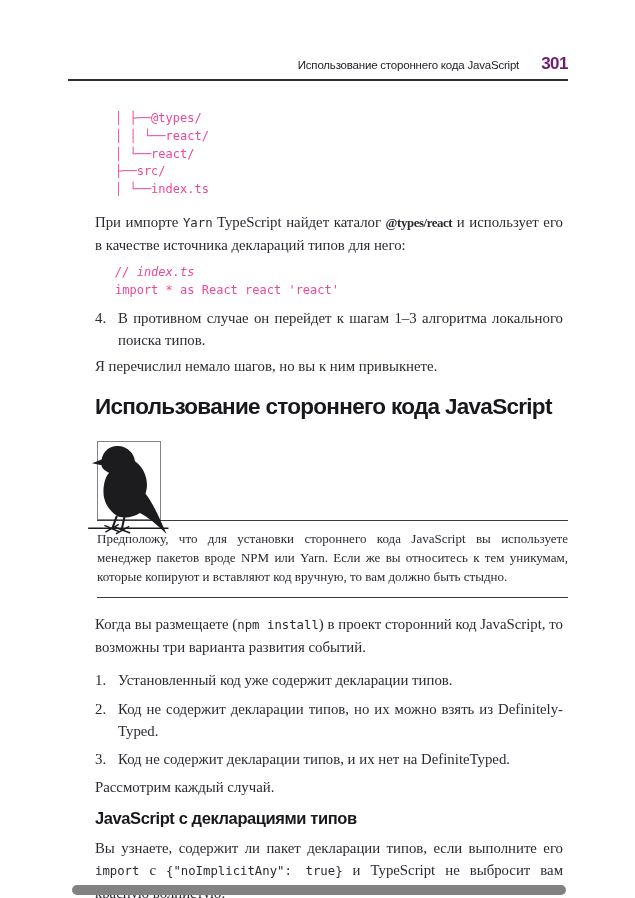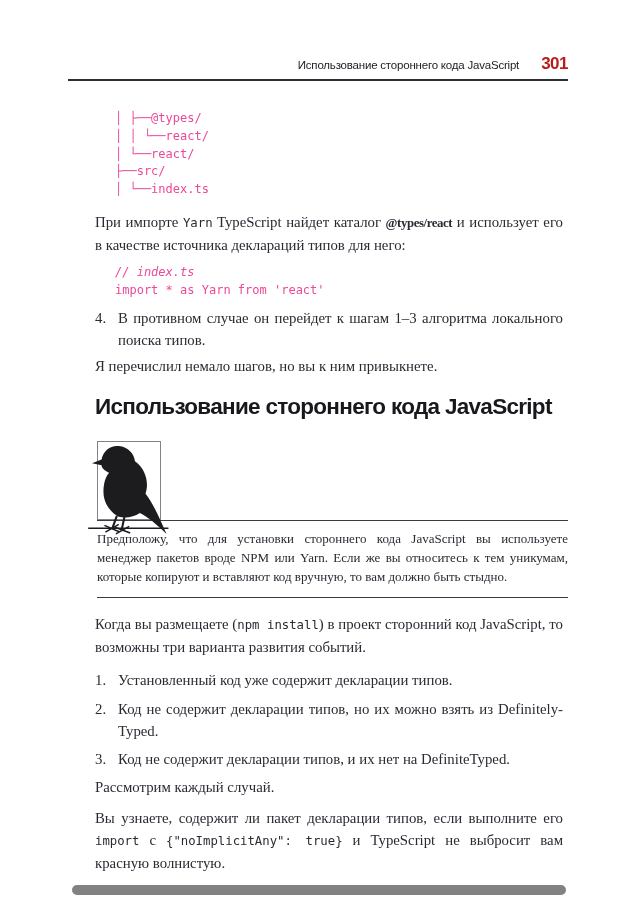--- a/index.html
+++ b/index.html
@@ -25,21 +25,21 @@
     font-family: "Liberation Sans", sans-serif;
     font-size: 11.5px;
     letter-spacing: -0.2px;
     color: #1c1c22;
   }
   .rh-num {
     font-family: "Liberation Sans", sans-serif;
     font-weight: 700;
     font-size: 17px;
     letter-spacing: -0.5px;
-    color: #b91c1c;
+    color: #701a75;
   }
   .head-rule {
     margin: 5px 0 0 68px;
     width: 500px;
     height: 2px;
     background: #2e2e34;
   }
   
   .mono, .code-block, .tree {
     font-family: "DejaVu Sans Mono", monospace;
@@ -141,21 +141,21 @@
   <pre class="tree">│ ├──@types/
 │ │ └──react/
 │ └──react/
 ├──src/
 │ └──index.ts</pre>
 
   <p class="body-par"><span>При импорте </span><span class="inline-code">Yarn</span><span> TypeScript найдет каталог </span><span class="inline-file">@types/react</span><span> и использует его в качестве источника деклараций типов для него:</span></p>
 
   <div class="code-block">
     <div class="code-italic">// index.ts</div>
-    <div><span class="code-bold">import * as</span><span> Yarn from 'react'</span></div>
+    <div><span class="code-bold">import * as</span><span> React react 'react'</span></div>
   </div>
 
   <div class="list-item">
     <span class="list-num">4.</span>
     <span class="list-text">В противном случае он перейдет к шагам 1–3 алгоритма локального поиска типов.</span>
   </div>
 
   <p class="body-par" style="margin-top:4px;">Я перечислил немало шагов, но вы к ним привыкнете.</p>
 
   <h1 class="h1">Использование стороннего кода JavaScript</h1>
@@ -185,18 +185,19 @@
     <span class="list-num">2.</span>
     <span class="list-text">Код не содержит декларации типов, но их можно взять из Definitely-Typed.</span>
   </div>
   <div class="list-item" style="margin-top:6px;">
     <span class="list-num">3.</span>
     <span class="list-text">Код не содержит декларации типов, и их нет на DefiniteTyped.</span>
   </div>
 
   <p class="body-par" style="margin-top:6px;">Рассмотрим каждый случай.</p>
 
+  <h2 class="h2">JavaScript с декларациями типов</h2>
 
   <p class="body-par" style="margin-top:9px;"><span>Вы узнаете, содержит ли пакет декларации типов, если выполните его </span><span class="inline-code">import</span><span> с </span><span class="inline-code">{"noImplicitAny": true}</span><span> и TypeScript не выбросит вам красную волнистую.</span></p>
 
   <div class="bottom-bar"></div>
 
 </div>
 
 </body></html>

